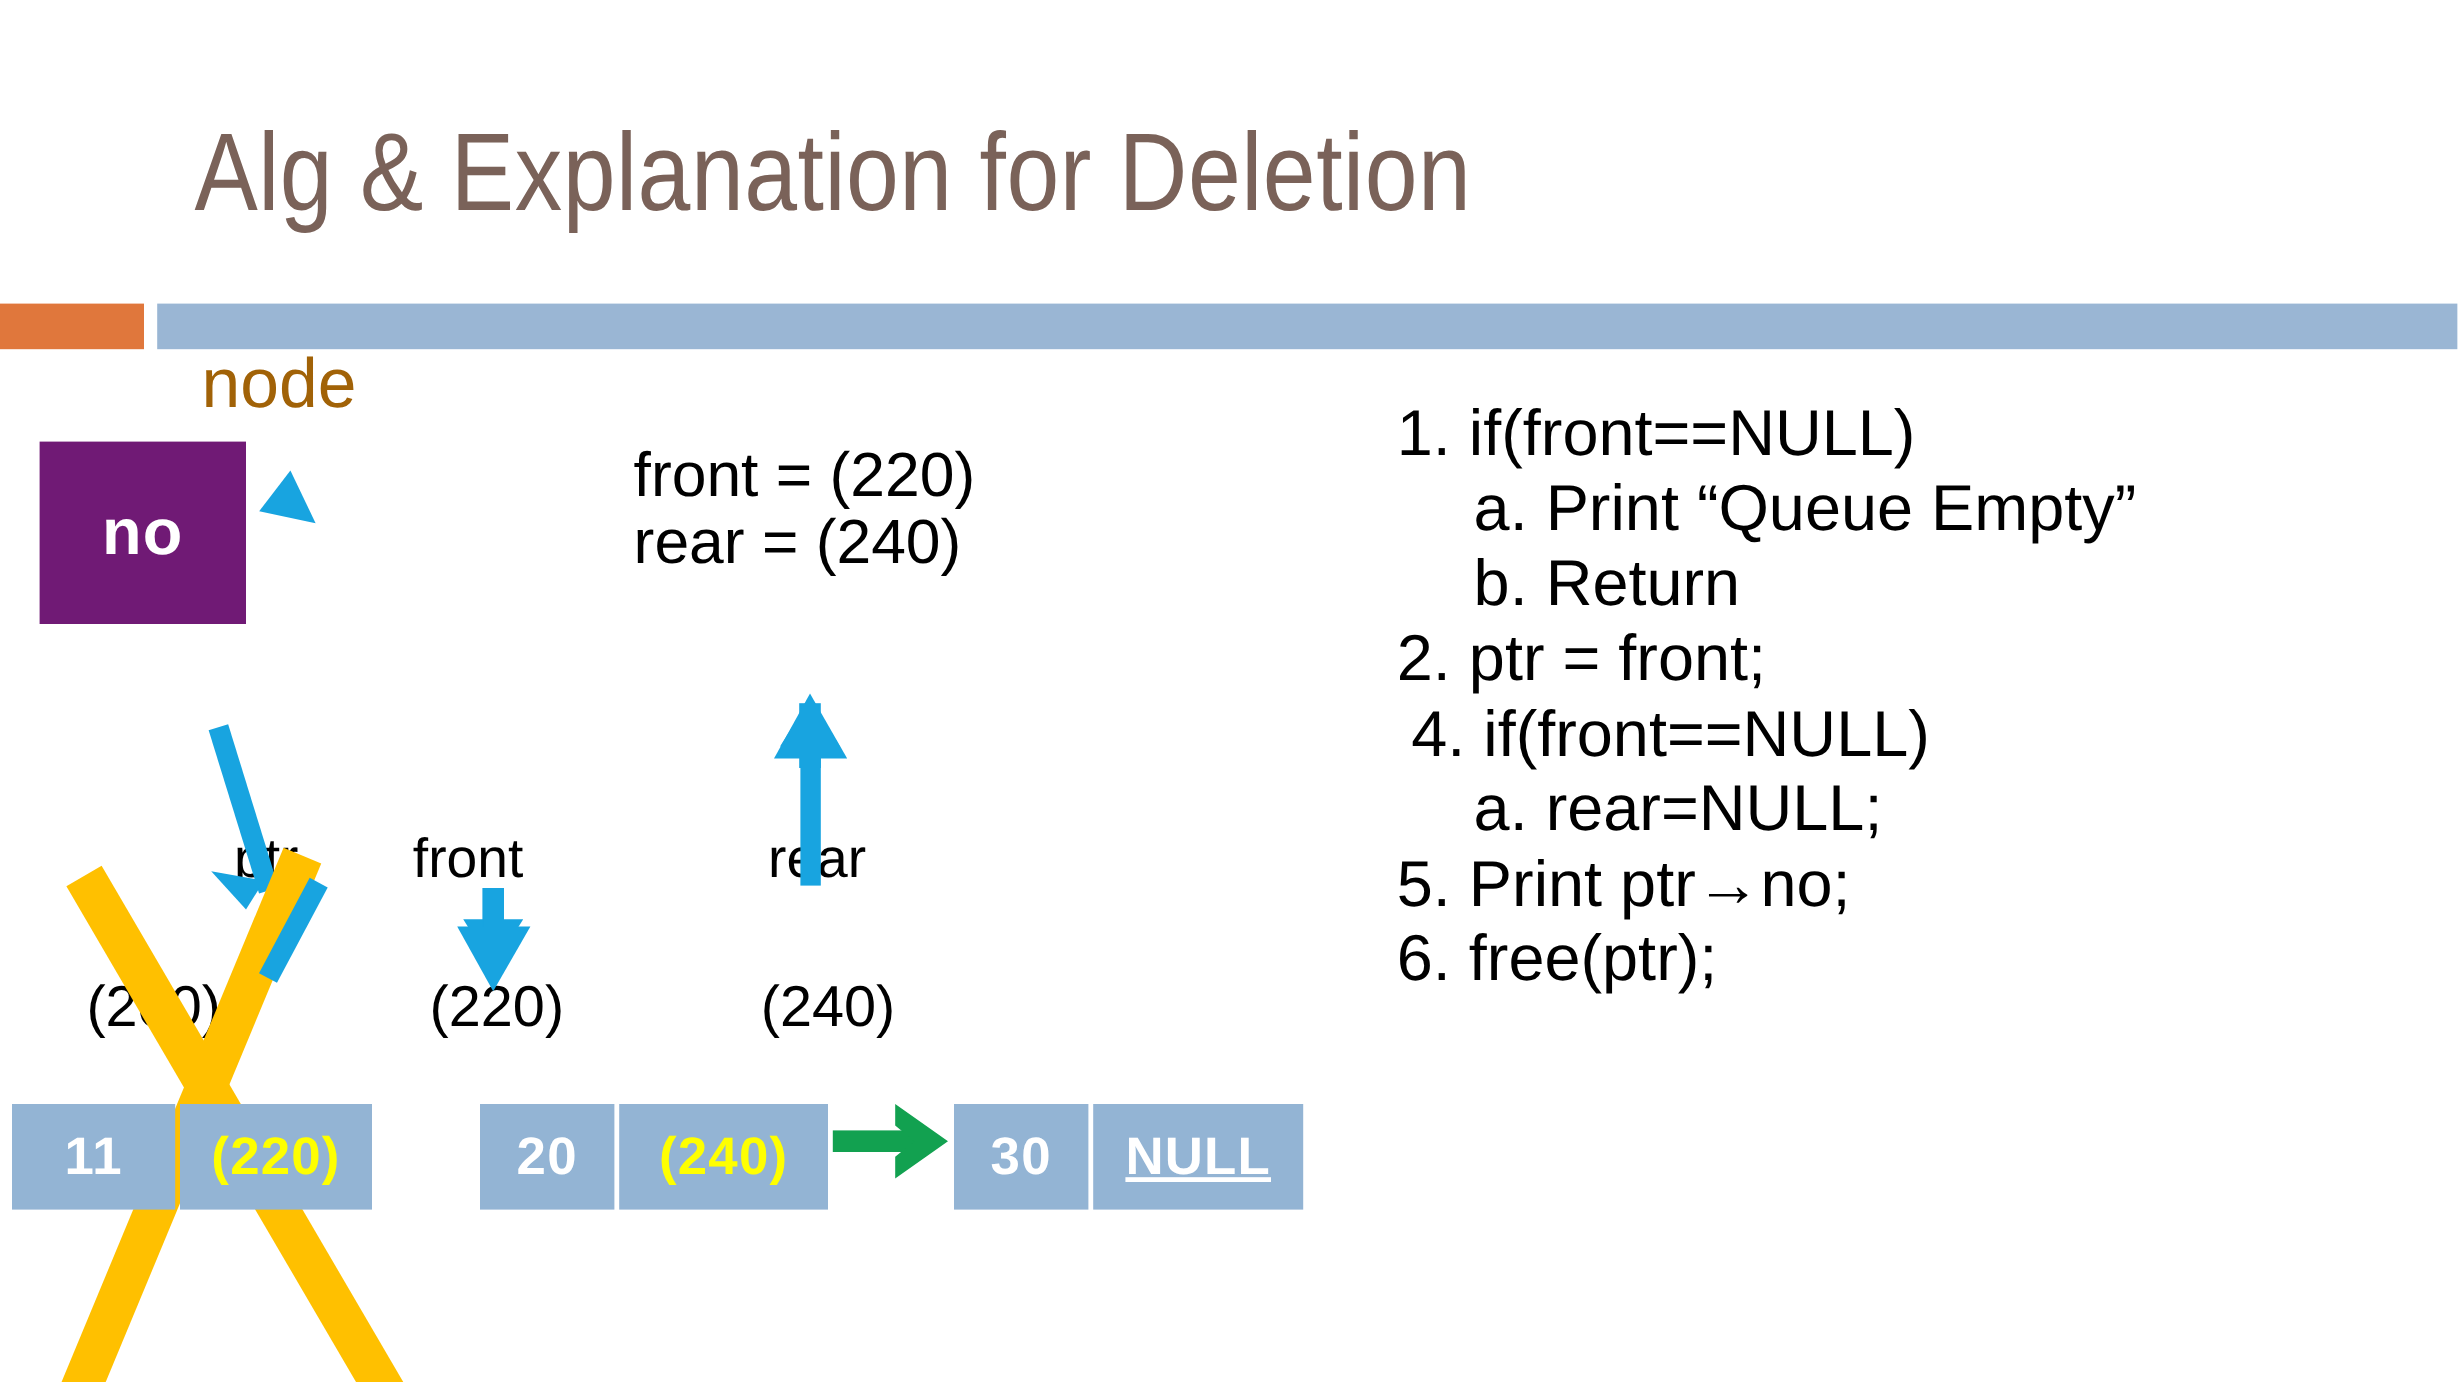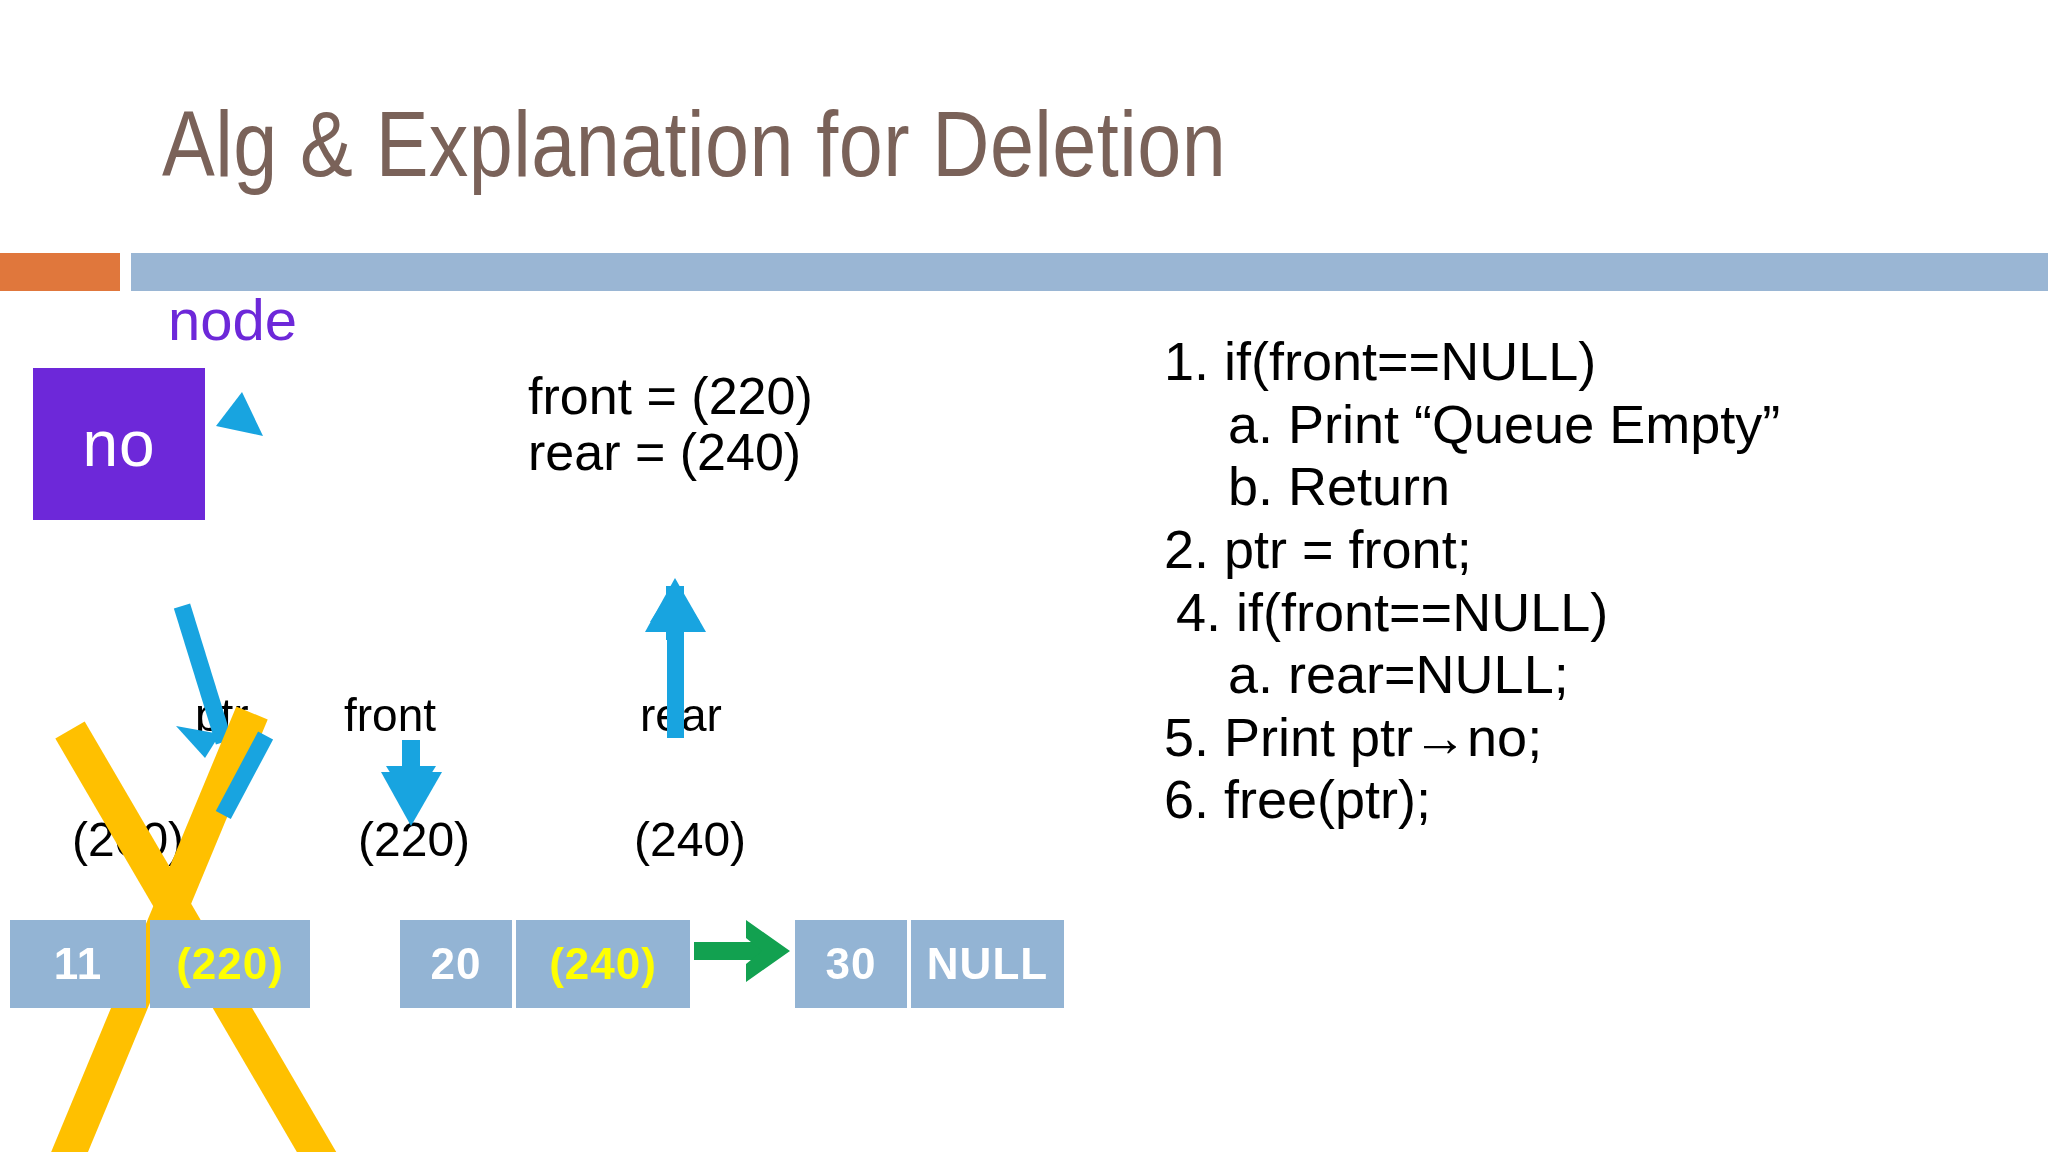--- a/index.html
+++ b/index.html
@@ -33,31 +33,31 @@
     background:#e0773c;
   }
   .rule-blue{
     position:absolute;left:131px;top:253px;right:0;height:38px;
     background:#9ab6d4;
   }
 
   
   .node-label{
     position:absolute;left:168px;top:286px;
-    font-size:58px;color:#6d28d9;white-space:nowrap;
+    font-size:58px;color:#a16207;white-space:nowrap;
   }
   .legend-box{
     position:absolute;left:33px;top:368px;
     display:flex;gap:5px;
   }
   .legend-cell{
-    background:#6d28d9;
+    background:#701a75;
     display:flex;align-items:center;justify-content:center;
-    color:#ffffff;font-weight:normal;
-    font-size:64px;
+    color:#ffffff;font-weight:bold;
+    font-size:54px;
     letter-spacing:1px;
   }
   .legend-cell.c1{width:172px;height:152px;}
   .legend-cell.c2{width:305px;height:152px;}
 
   .fr-lines{
     position:absolute;left:528px;top:368px;
     font-size:52px;color:#000;line-height:1.08;white-space:nowrap;
   }
 
@@ -182,21 +182,21 @@
     <div class="cell yellow" style="width:160px;">(220)</div>
   </div>
 
   <div class="node" style="left:400px;top:920px;">
     <div class="cell white" style="width:112px;">20</div>
     <div class="cell yellow" style="width:174px;">(240)</div>
   </div>
 
   <div class="node" style="left:795px;top:920px;">
     <div class="cell white" style="width:112px;">30</div>
-    <div class="cell white" style="width:153px;">NULL</div>
+    <div class="cell white" style="width:175px;text-decoration:underline;">NULL</div>
   </div>
 
   <div class="right-col">
     <div id="alg-steps">
         <div class="alg-line ind0">1. if(front==NULL)</div>
         <div class="alg-line ind2">a. Print “Queue Empty”</div>
         <div class="alg-line ind2">b. Return</div>
         <div class="alg-line ind0">2. ptr = front;</div>
         <div class="alg-line ind1">4. if(front==NULL)</div>
         <div class="alg-line ind2">a. rear=NULL;</div>

